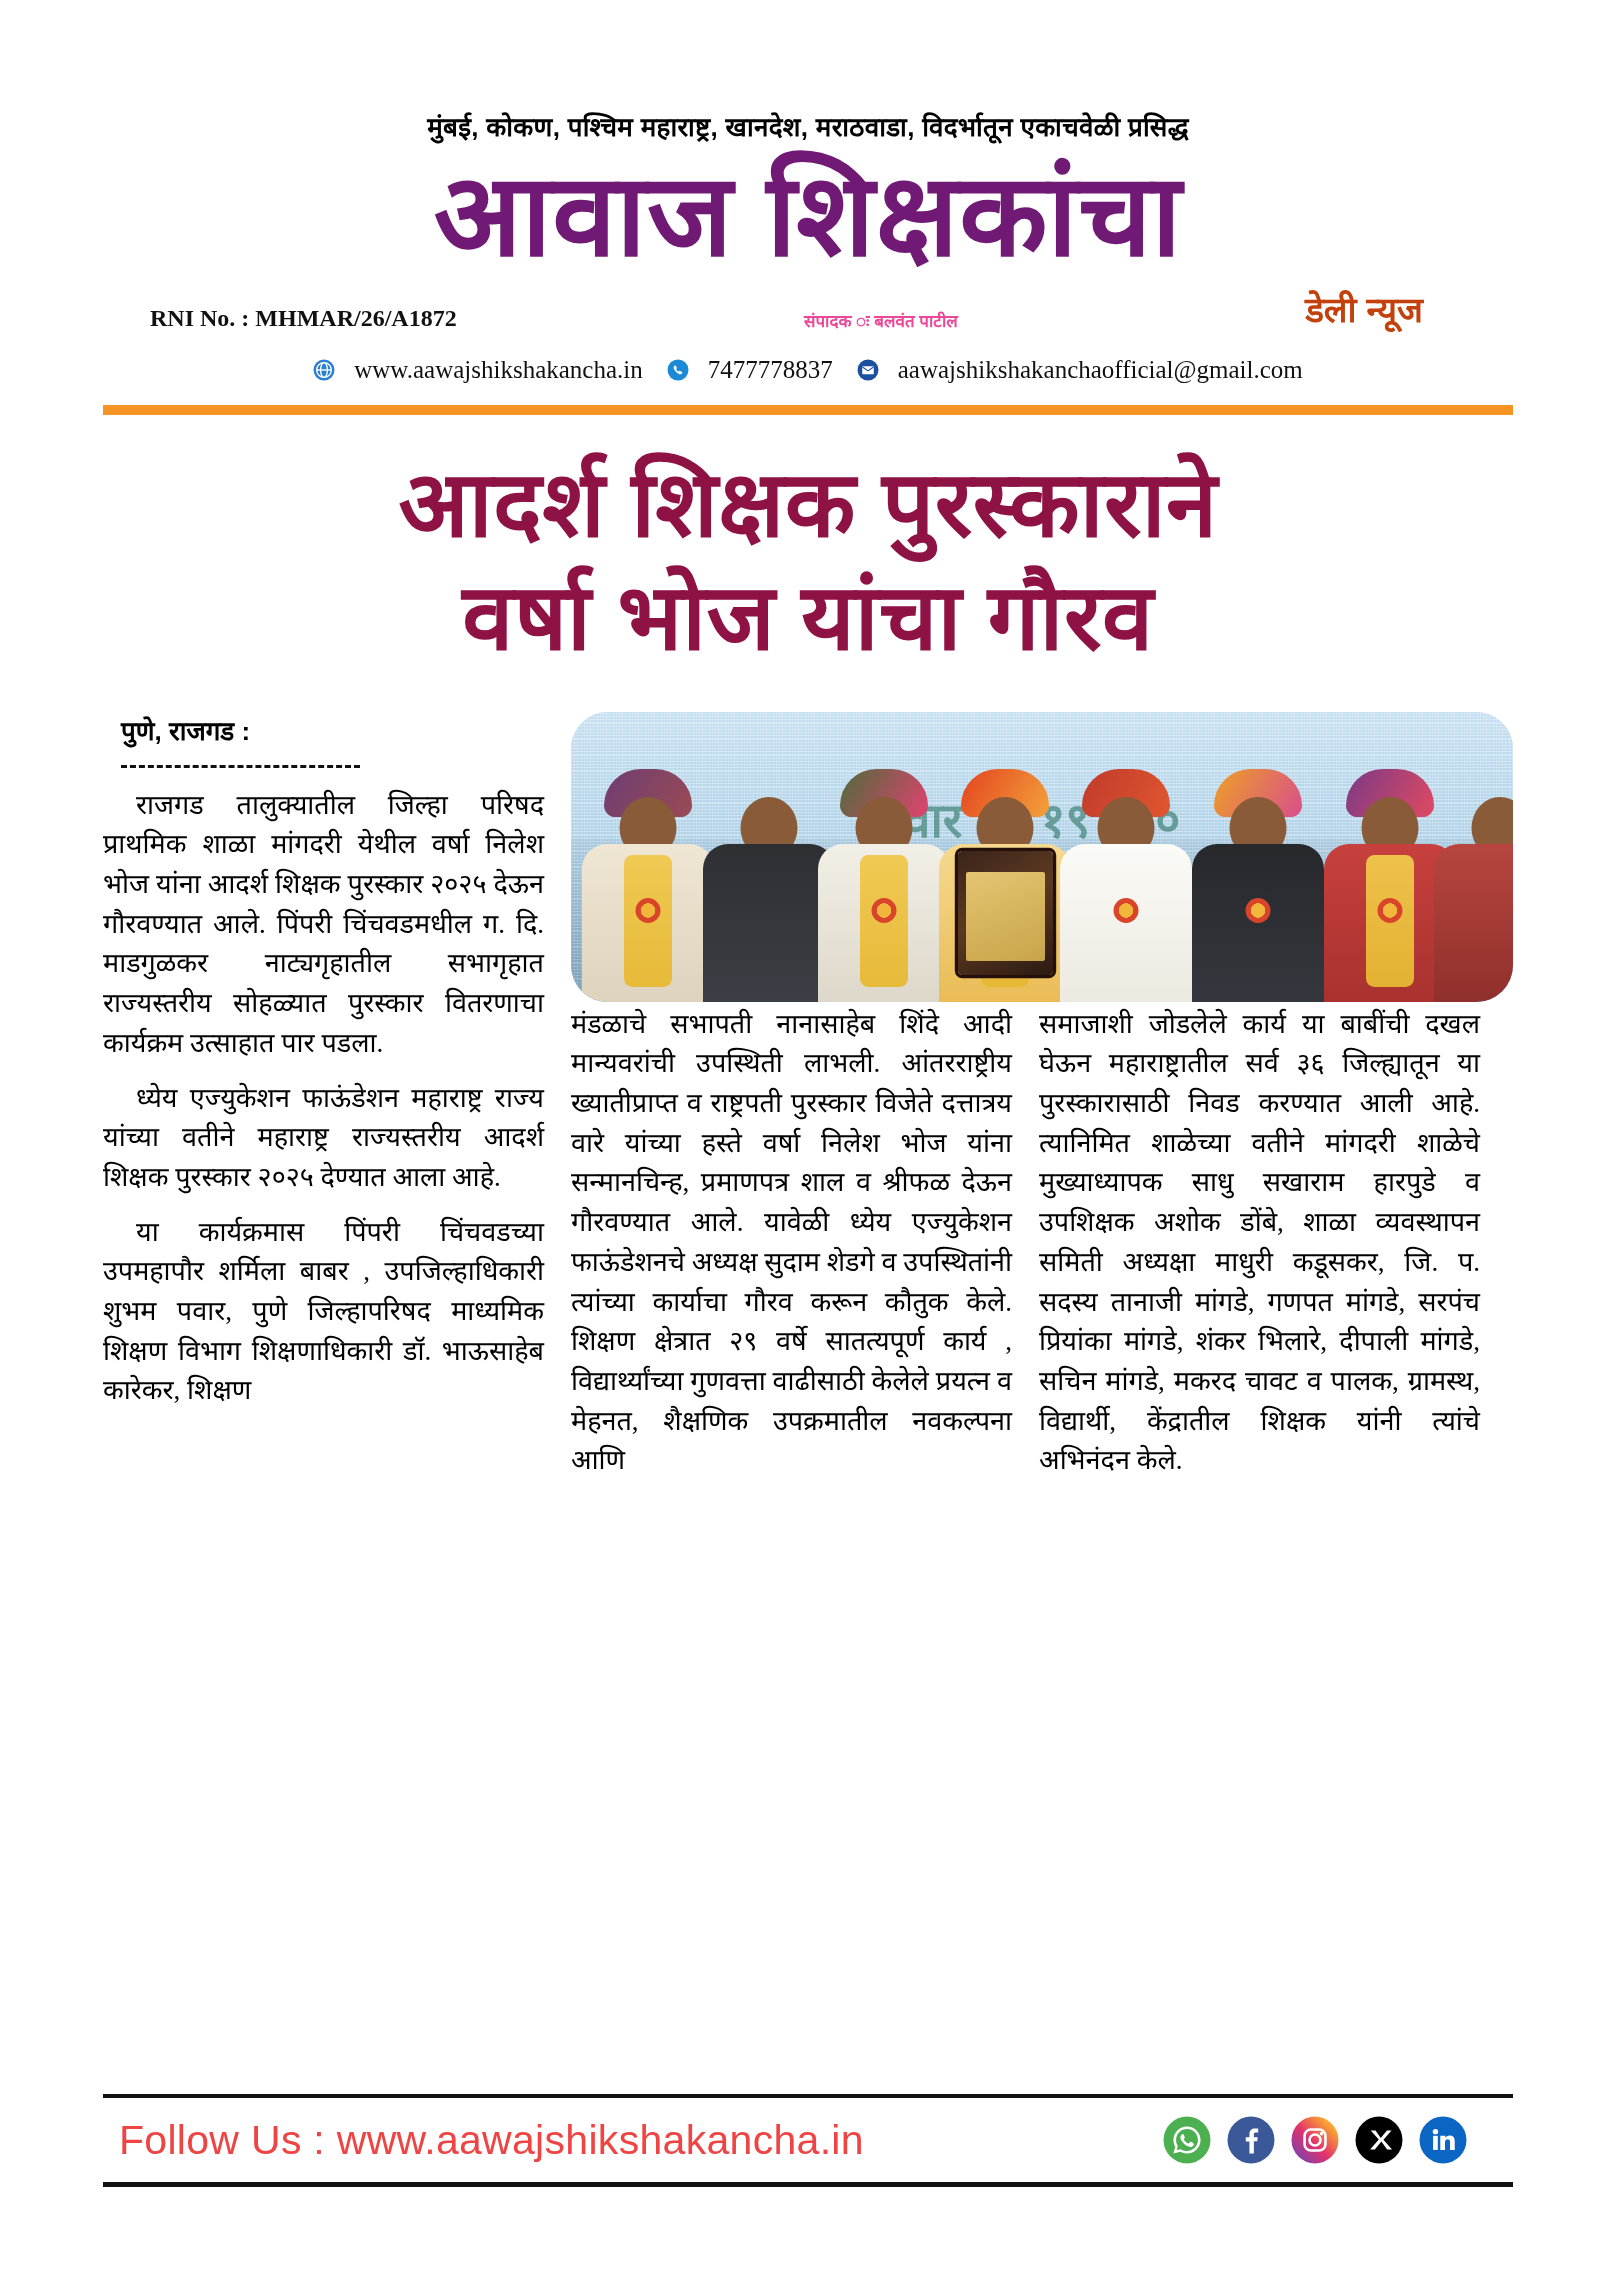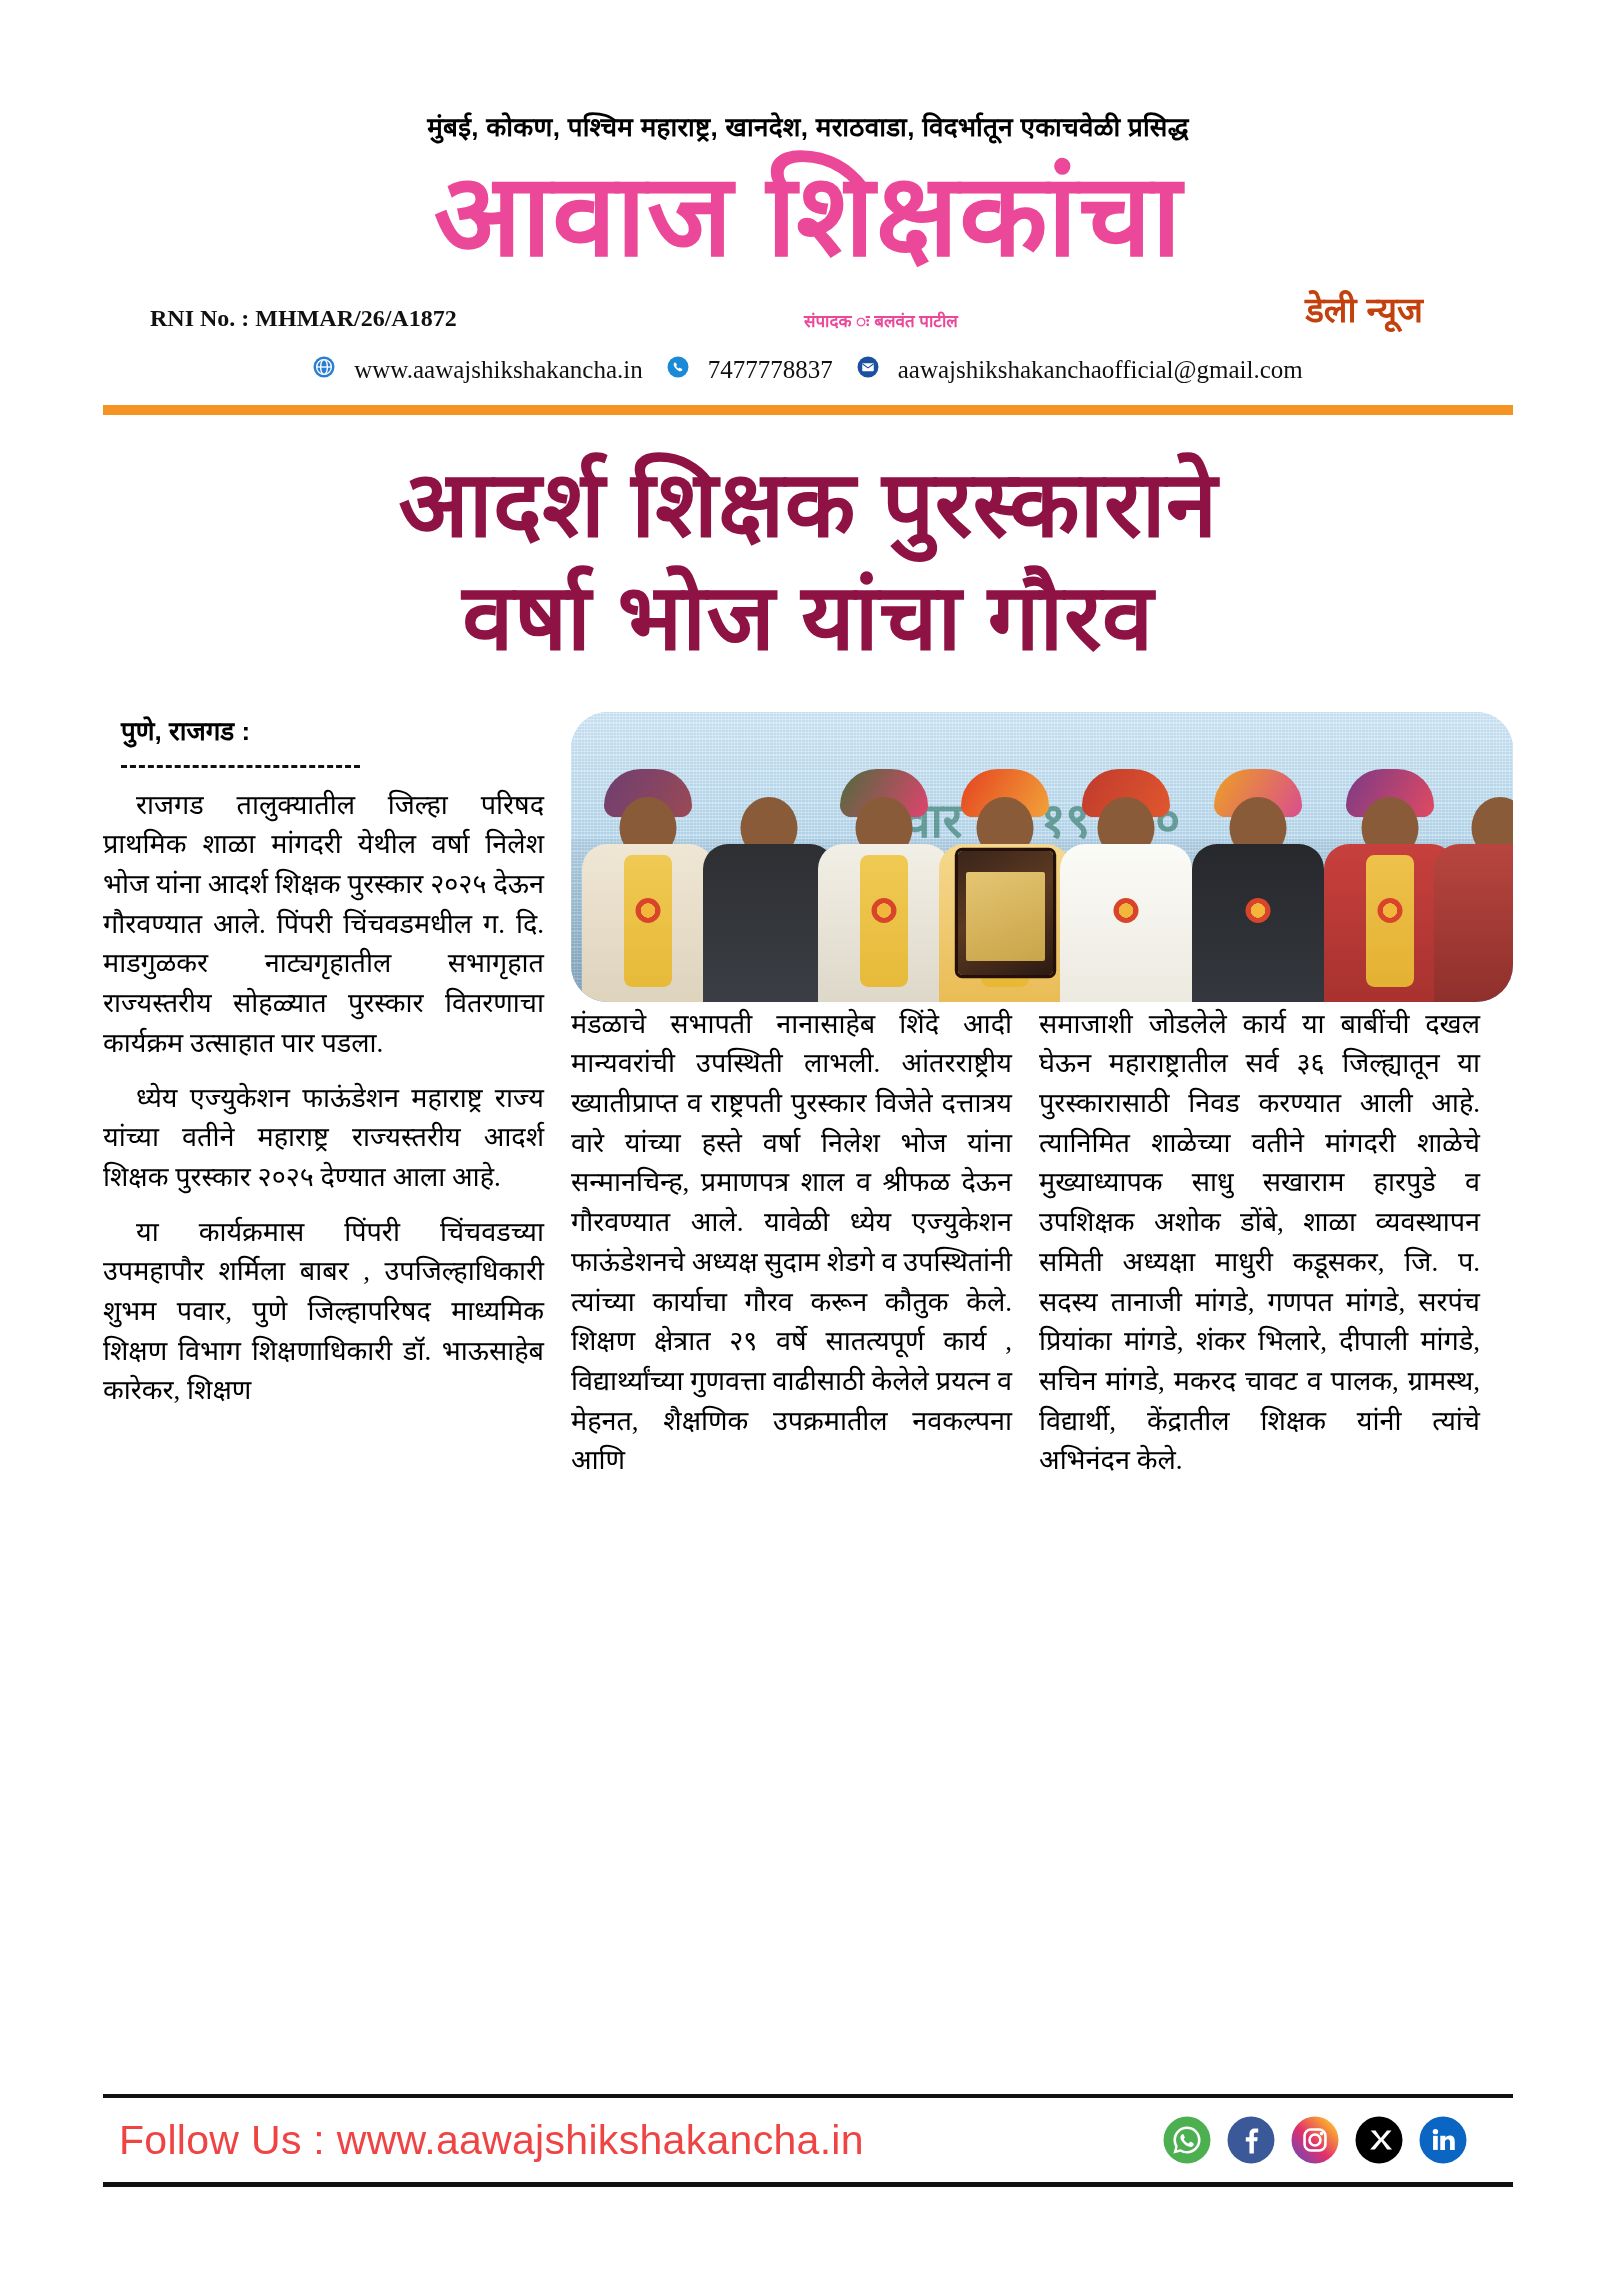--- a/index.html
+++ b/index.html
@@ -34,21 +34,21 @@
     padding-top: 113px;
     line-height: 1.1;
     color: #000;
   }
   .nameplate {
     text-align: center;
     font-family: "Liberation Sans", "DejaVu Sans", sans-serif;
     font-weight: 700;
     font-size: 115px;
     line-height: 1.08;
-    color: #ec4899;
+    color: #701a75;
     margin-top: 11.6px;
     letter-spacing: 1.1px;
   }
   .mast-row {
     display: flex;
     align-items: flex-end;
     justify-content: space-between;
     margin-top: 7.4px;
     padding: 0 32px 0 47px;
   }
@@ -80,20 +80,21 @@
     align-items: center;
     justify-content: center;
     gap: 24px;
     margin-top: 24px;
     font-family: "Liberation Serif", "DejaVu Serif", serif;
     font-size: 25px;
     color: #111;
   }
   .contact-item {
     display: flex;
+    align-items: center;
     gap: 19px;
     white-space: nowrap;
   }
   .cicon {
     width: 22px;
     height: 22px;
     border-radius: 50%;
     flex: 0 0 auto;
     display: inline-block;
     position: relative;

